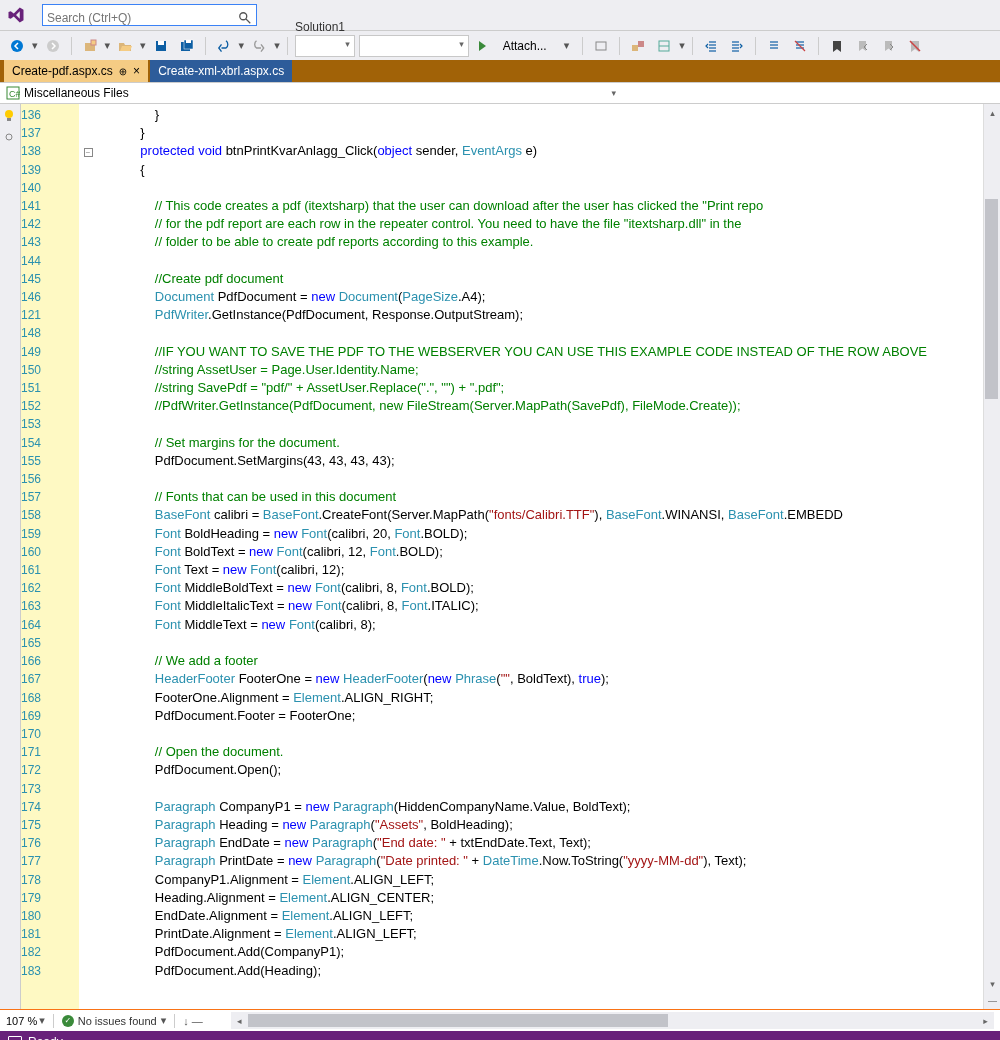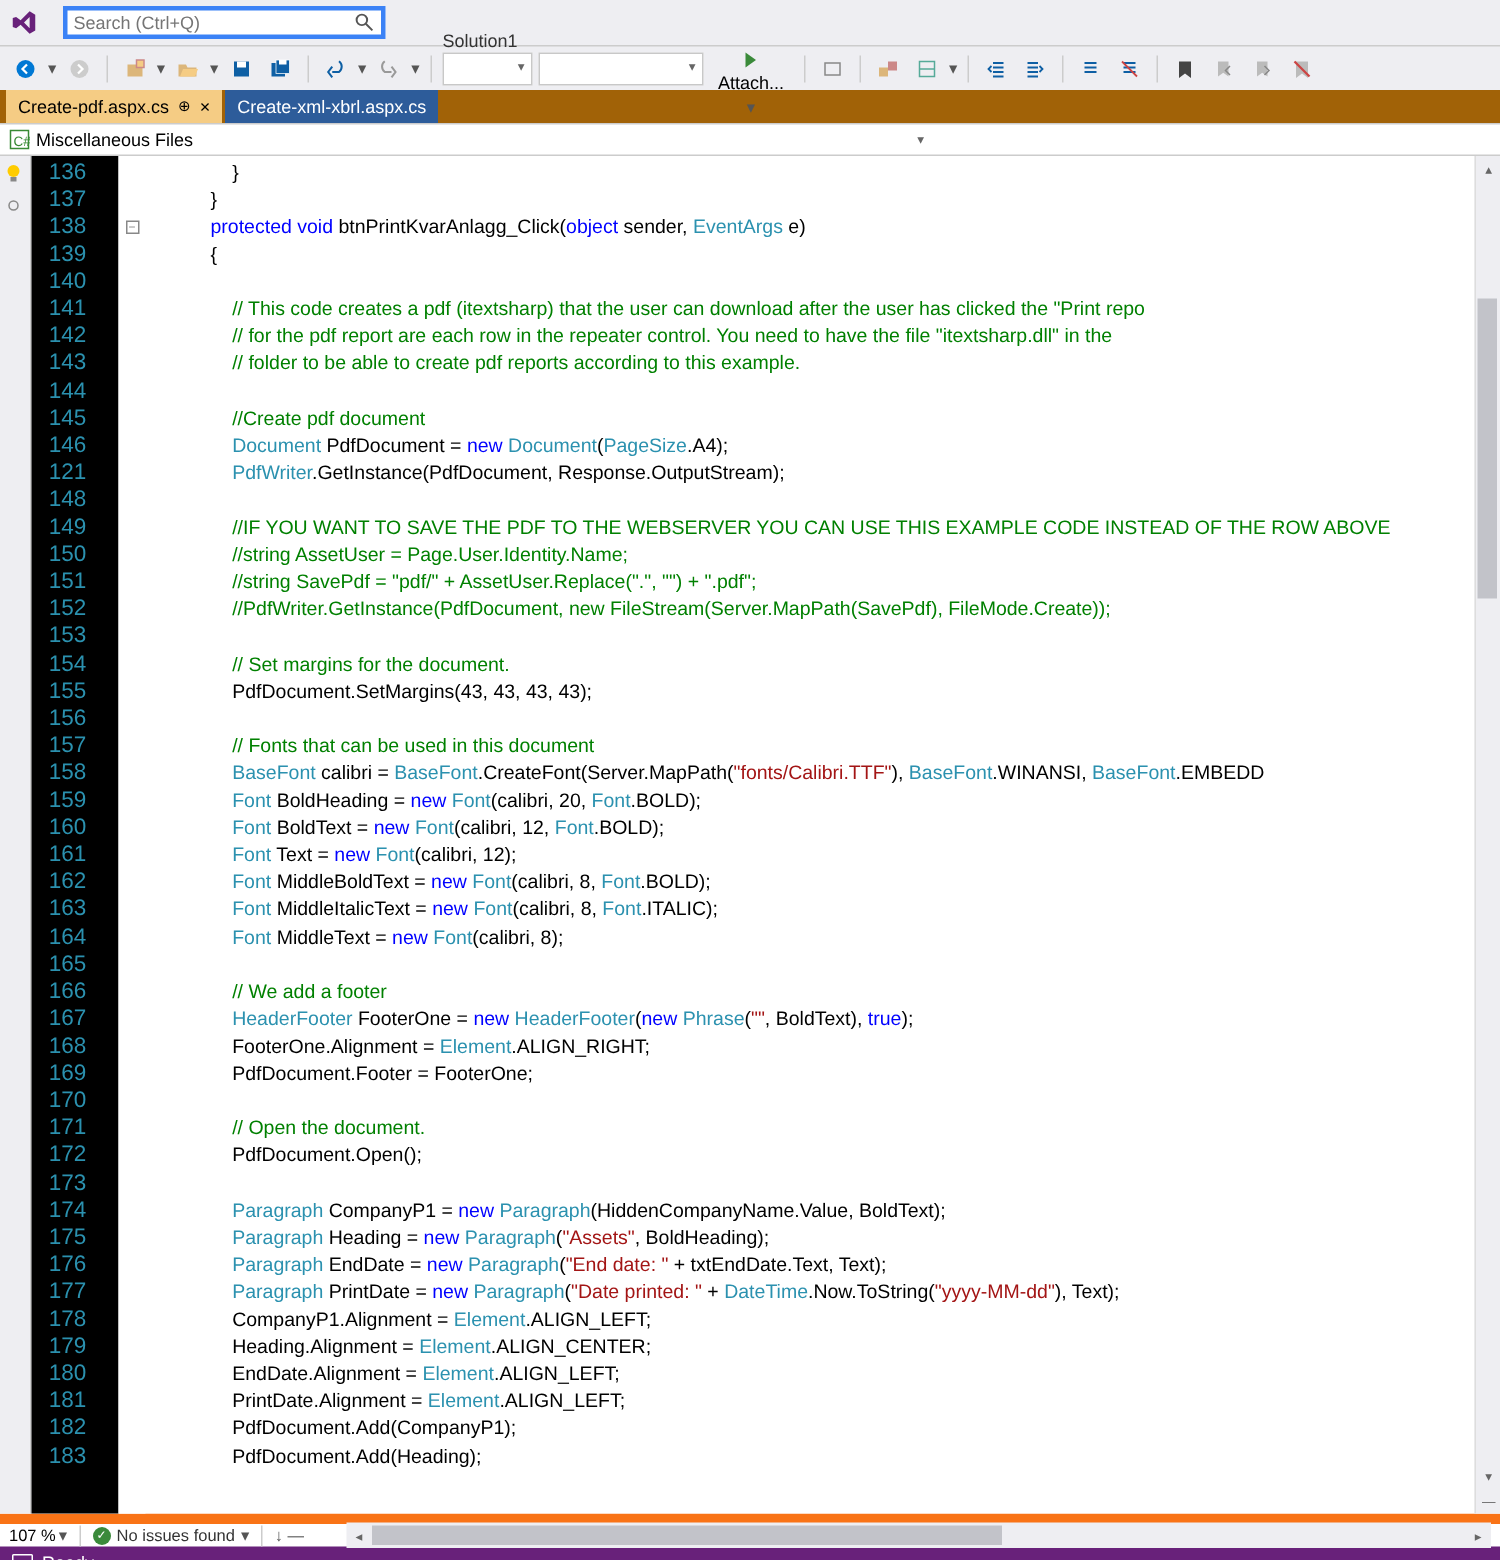--- a/index.html
+++ b/index.html
@@ -2,58 +2,58 @@
 <html><head>
 <meta charset="utf-8">
 <style>
 * { margin: 0; padding: 0; box-sizing: border-box; font-family: "Segoe UI", Tahoma, sans-serif; }
 html, body { width: 1000px; height: 1040px; overflow: hidden; background: #fff; }
 .titlebar { height: 30px; background: #eeeef2; display: flex; align-items: center; padding: 0 6px; gap: 8px; font-size: 12px; color: #1b1b1b; }
 .logo { width: 20px; height: 20px; display: flex; align-items: center; justify-content: center; }
 .logo svg { width: 18px; height: 18px; }
 .menu-items { display: flex; gap: 2px; }
 .menu-item { padding: 4px 8px; cursor: pointer; }
-.search-box { margin-left: 8px; width: 215px; height: 22px; border: 3px solid #3b82f6; background: #fff; display: flex; align-items: center; padding: 0 4px; }
+.search-box { margin-left: 8px; width: 215px; height: 22px; border: 1px solid #3b82f6; background: #fff; display: flex; align-items: flex-end; padding: 0 4px; }
 .search-box input { border: none; outline: none; flex: 1; font-size: 12px; color: #666; }
 .search-icon { width: 14px; height: 14px; }
 .solution-name { margin-left: 20px; padding: 4px 10px; color: #333; margin-top: 23px; }
 .toolbar { height: 30px; background: #eeeef2; display: flex; align-items: center; padding: 0 6px; gap: 4px; border-top: 1px solid #ccc; }
 .toolbar-btn { width: 22px; height: 22px; display: flex; align-items: center; justify-content: center; cursor: pointer; }
 .toolbar-sep { width: 1px; height: 18px; background: #ccc; margin: 0 3px; }
 .toolbar-combo { height: 22px; border: 1px solid #c8c8c8; background: #fff; font-size: 11px; padding: 0 20px 0 4px; min-width: 60px; position: relative; }
 .toolbar-combo::after { content: "▾"; position: absolute; right: 4px; top: 3px; font-size: 9px; color: #666; }
-.attach-btn { height: 22px; display: flex; align-items: center; gap: 3px; padding: 0 6px; cursor: pointer; flex-direction: column; }
+.attach-btn { height: 22px; display: flex; align-items: center; gap: 17px; padding: 0 6px; cursor: pointer; }
 .play-icon { width: 0; height: 0; border-left: 7px solid #3a8a3a; border-top: 5px solid transparent; border-bottom: 5px solid transparent; }
 .attach-label { font-size: 12px; }
 .tabs { height: 22px; background: #a16207; display: flex; align-items: flex-end; padding-left: 4px; }
 .tab { height: 22px; display: flex; align-items: center; padding: 0 8px; font-size: 12px; cursor: pointer; gap: 6px; }
 .tab.active { background: #f5cc84; color: #000; }
 .tab.inactive { background: #2d5c9a; color: #fff; margin-left: 2px; }
 .tab-close { font-size: 12px; cursor: pointer; }
 .pin-icon { font-size: 10px; }
 .navbar { height: 22px; background: #fff; border-top: 1px solid #ccc; border-bottom: 1px solid #ccc; display: flex; align-items: center; font-size: 12px; }
 .nav-combo { flex: 1; display: flex; align-items: center; padding: 0 6px; gap: 4px; border-right: 1px solid #ccc; height: 100%; position: relative; }
 .nav-combo:last-child { border-right: none; }
 .nav-combo::after { content: "▾"; position: absolute; right: 6px; font-size: 9px; color: #666; }
 .nav-icon { width: 14px; height: 14px; display: flex; align-items: center; justify-content: center; }
 .editor { display: flex; height: 905px; background: #fff; position: relative; }
 .side-icons { width: 21px; background: #eeeef2; border-right: 1px solid #ccc; display: flex; flex-direction: column; align-items: center; padding-top: 4px; gap: 6px; }
 .side-ic { width: 16px; height: 16px; }
-.gutter { width: 58px; background: #000000; text-align: center; padding-right: 10px; font-family: Consolas, monospace; font-size: 15px; color: #2b91af; line-height: 18.2px; padding-top: 2px; }
+.gutter { width: 58px; background: #fef9c3; text-align: left; padding-right: 10px; font-family: Consolas, monospace; font-size: 12px; color: #2b91af; line-height: 18.2px; padding-top: 2px; }
 .fold-col { width: 18px; background: #fff; font-family: Consolas, monospace; font-size: 11px; line-height: 18.2px; color: #888; padding-top: 2px; text-align: center; }
 .fold-box { width: 9px; height: 9px; border: 1px solid #888; display: inline-flex; align-items: center; justify-content: center; font-size: 8px; line-height: 7px; cursor: pointer; background: #fff; }
 .code { flex: 1; font-family: Consolas, monospace; font-size: 13px; line-height: 18.2px; padding-top: 2px; white-space: pre; overflow: hidden; color: #000; }
 .kw { color: #0000ff; }
 .type { color: #2b91af; }
 .str { color: #a31515; }
 .cmt { color: #008000; }
 .scrollbar-v { position: absolute; right: 0; top: 0; width: 17px; height: 100%; background: #eeeef2; border-left: 1px solid #ddd; }
 .scroll-thumb-v { position: absolute; right: 2px; width: 13px; background: #c2c3c9; }
 .scroll-arrow { position: absolute; width: 17px; height: 17px; display: flex; align-items: center; justify-content: center; font-size: 9px; color: #666; cursor: pointer; }
-.footer-bar { height: 22px; background: #fff; border-top: 7px solid #f97316; display: flex; align-items: center; font-size: 11px; padding: 0 6px; gap: 8px; }
+.footer-bar { height: 22px; background: #fff; border-top: 1px solid #f97316; display: flex; align-items: center; font-size: 11px; padding: 0 6px; gap: 8px; }
 .zoom { display: flex; align-items: center; gap: 2px; }
 .issues { display: flex; align-items: center; gap: 4px; color: #333; }
 .ok-icon { width: 12px; height: 12px; border-radius: 50%; background: #3a8a3a; display: flex; align-items: center; justify-content: center; color: #fff; font-size: 8px; }
 .scrollbar-h { flex: 1; height: 17px; background: #eeeef2; position: relative; margin-left: 20px; }
 .scroll-thumb-h { position: absolute; top: 2px; height: 13px; background: #c2c3c9; }
 .status { height: 22px; background: #68217a; color: #fff; display: flex; align-items: center; padding: 0 8px; font-size: 12px; gap: 6px; }
 .status-icon { width: 14px; height: 12px; border: 1.5px solid #fff; border-radius: 1px; }
 .tiny-ic { font-size: 11px; color: #555; }
 </style>
 </head>

